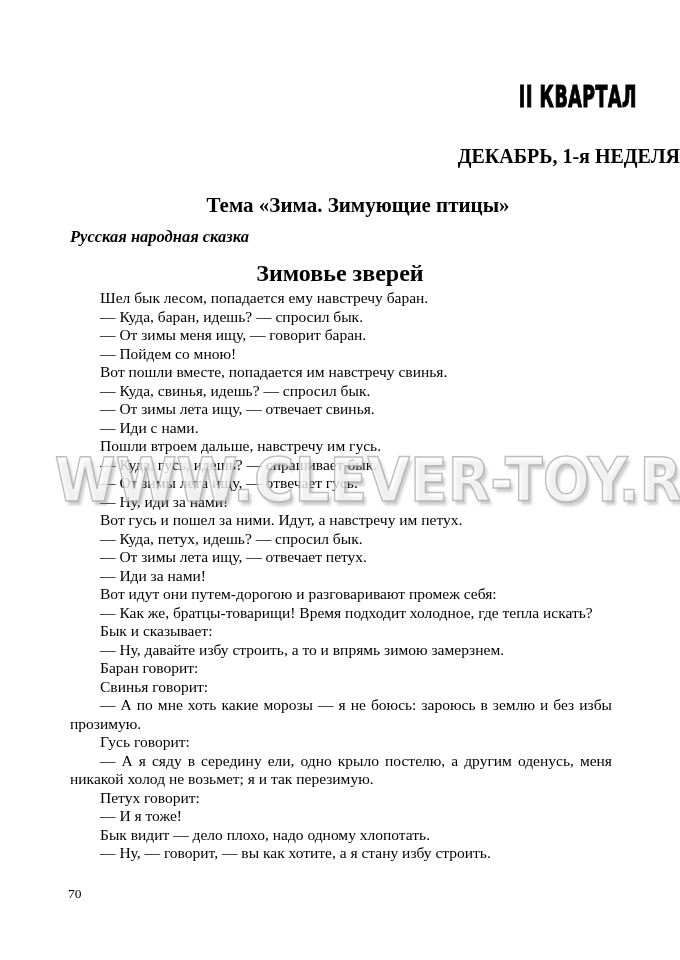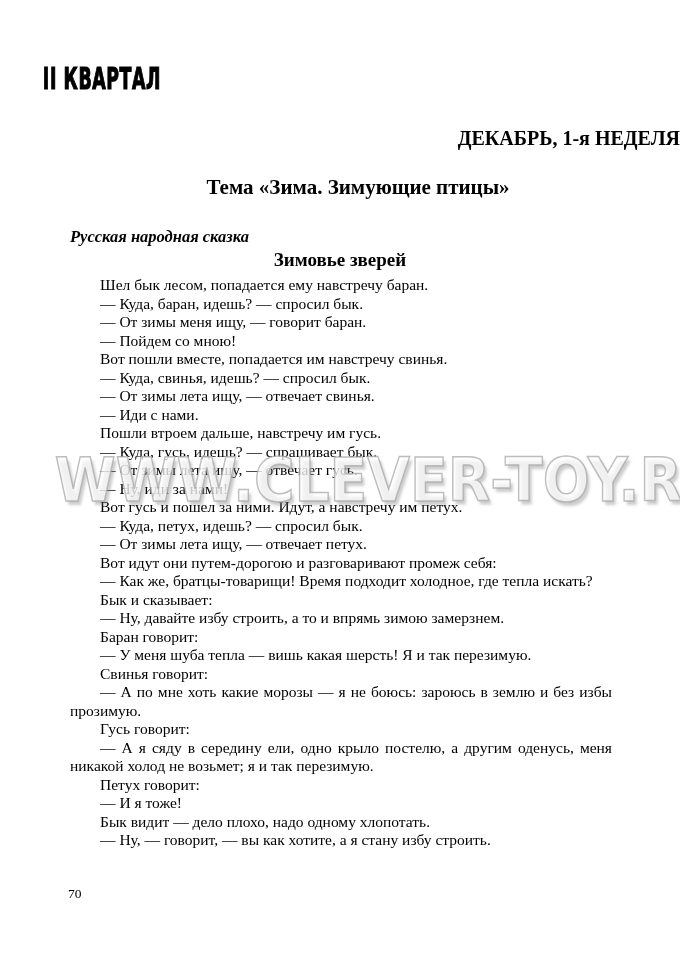--- a/index.html
+++ b/index.html
@@ -10,22 +10,22 @@
   .page {
     position: relative;
     width: 680px;
     height: 960px;
     background: #ffffff;
     color: #000000;
     font-family: "Liberation Serif", serif;
     overflow: hidden;
   }
   .quarter-heading {
-    margin-top: 66px;
-    text-align: left;
+    margin-top: 84px;
+    text-align: right;
     line-height: 26px;
     height: 28px;
   }
   .quarter-heading .condensed {
     display: inline-block;
     font-family: "DejaVu Sans", sans-serif;
     font-weight: bold;
     font-size: 30px;
     letter-spacing: 1px;
     transform: scaleX(0.58);
@@ -42,31 +42,32 @@
   }
   .theme-heading {
     margin-top: 24px;
     text-align: center;
     font-weight: bold;
     font-size: 21px;
     line-height: 26px;
     padding-left: 36px;
   }
   .genre-label {
-    margin-top: 26px;
+    margin-top: 8px;
     margin-left: 70px;
     font-weight: bold;
     font-style: italic;
     font-size: 16.5px;
     line-height: 22px;
   }
   .story-title {
+    margin-top: 13px;
     text-align: center;
     font-weight: bold;
-    font-size: 19px;
+    font-size: 24px;
     line-height: 24px;
   }
   .story {
     margin: 4px 68px 0 70px;
     font-size: 15.5px;
     line-height: 18.5px;
     text-align: justify;
   }
   .story-par {
     margin: 0;
@@ -127,26 +128,26 @@
       <p class="story-par">— Куда, свинья, идешь? — спросил бык.</p>
       <p class="story-par">— От зимы лета ищу, — отвечает свинья.</p>
       <p class="story-par">— Иди с нами.</p>
       <p class="story-par">Пошли втроем дальше, навстречу им гусь.</p>
       <p class="story-par">— Куда, гусь, идешь? — спрашивает бык.</p>
       <p class="story-par">— От зимы лета ищу, — отвечает гусь.</p>
       <p class="story-par">— Ну, иди за нами!</p>
       <p class="story-par">Вот гусь и пошел за ними. Идут, а навстречу им петух.</p>
       <p class="story-par">— Куда, петух, идешь? — спросил бык.</p>
       <p class="story-par">— От зимы лета ищу, — отвечает петух.</p>
+      <p class="story-par">— Иди за нами!</p>
       <p class="story-par">Вот идут они путем-дорогою и разговаривают промеж себя:</p>
       <p class="story-par">— Как же, братцы-товарищи! Время подходит холодное, где тепла искать?</p>
       <p class="story-par">Бык и сказывает:</p>
       <p class="story-par">— Ну, давайте избу строить, а то и впрямь зимою замерзнем.</p>
       <p class="story-par">Баран говорит:</p>
-      <p class="story-par">— У меня шуба тепла — вишь какая шерсть! Я и так перезимую.</p>
       <p class="story-par">Свинья говорит:</p>
       <p class="story-par">— А по мне хоть какие морозы — я не боюсь: зароюсь в землю и без избы прозимую.</p>
       <p class="story-par">Гусь говорит:</p>
       <p class="story-par">— А я сяду в середину ели, одно крыло постелю, а другим оденусь, меня никакой холод не возьмет; я и так перезимую.</p>
       <p class="story-par">Петух говорит:</p>
       <p class="story-par">— И я тоже!</p>
       <p class="story-par">Бык видит — дело плохо, надо одному хлопотать.</p>
       <p class="story-par">— Ну, — говорит, — вы как хотите, а я стану избу строить.</p>
     </div>
 

